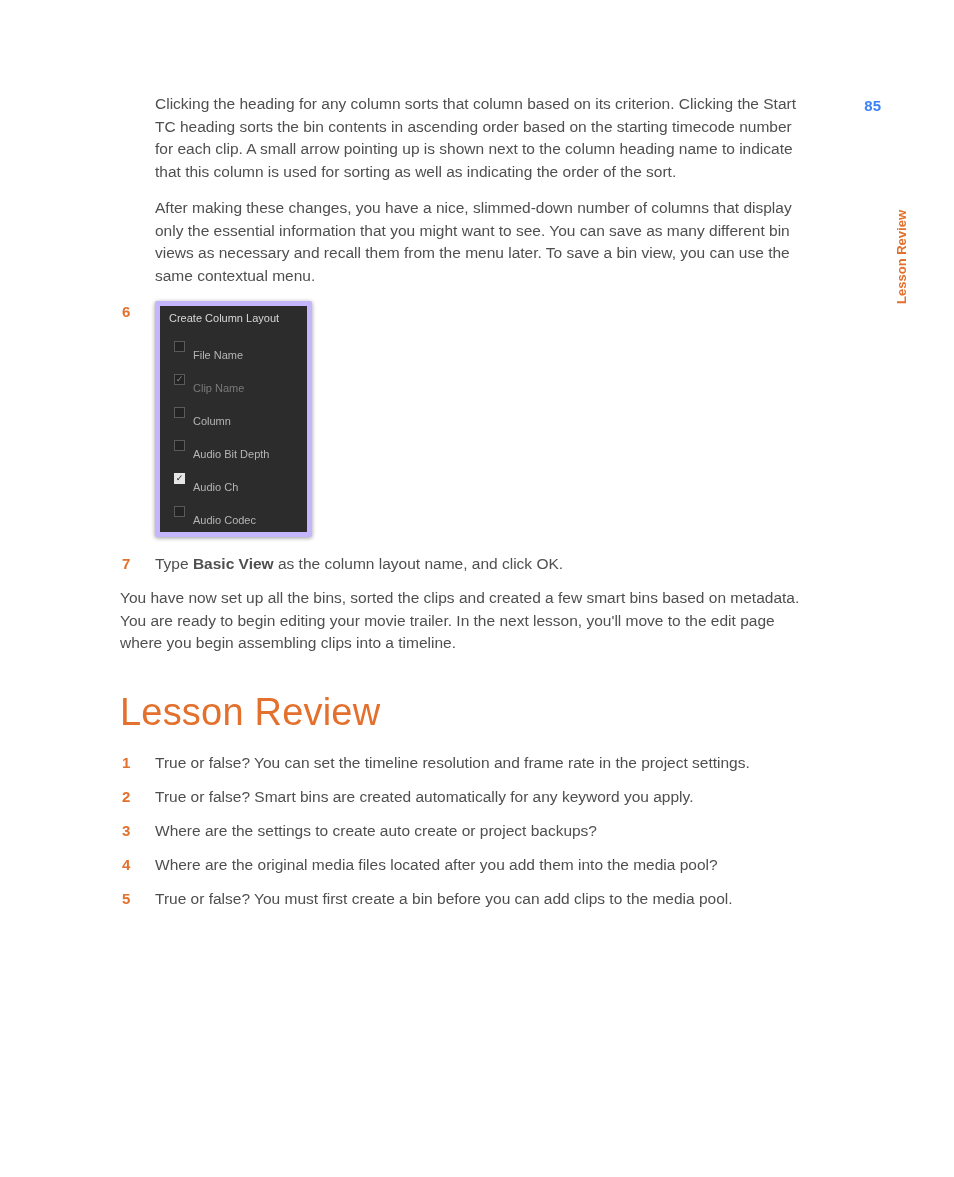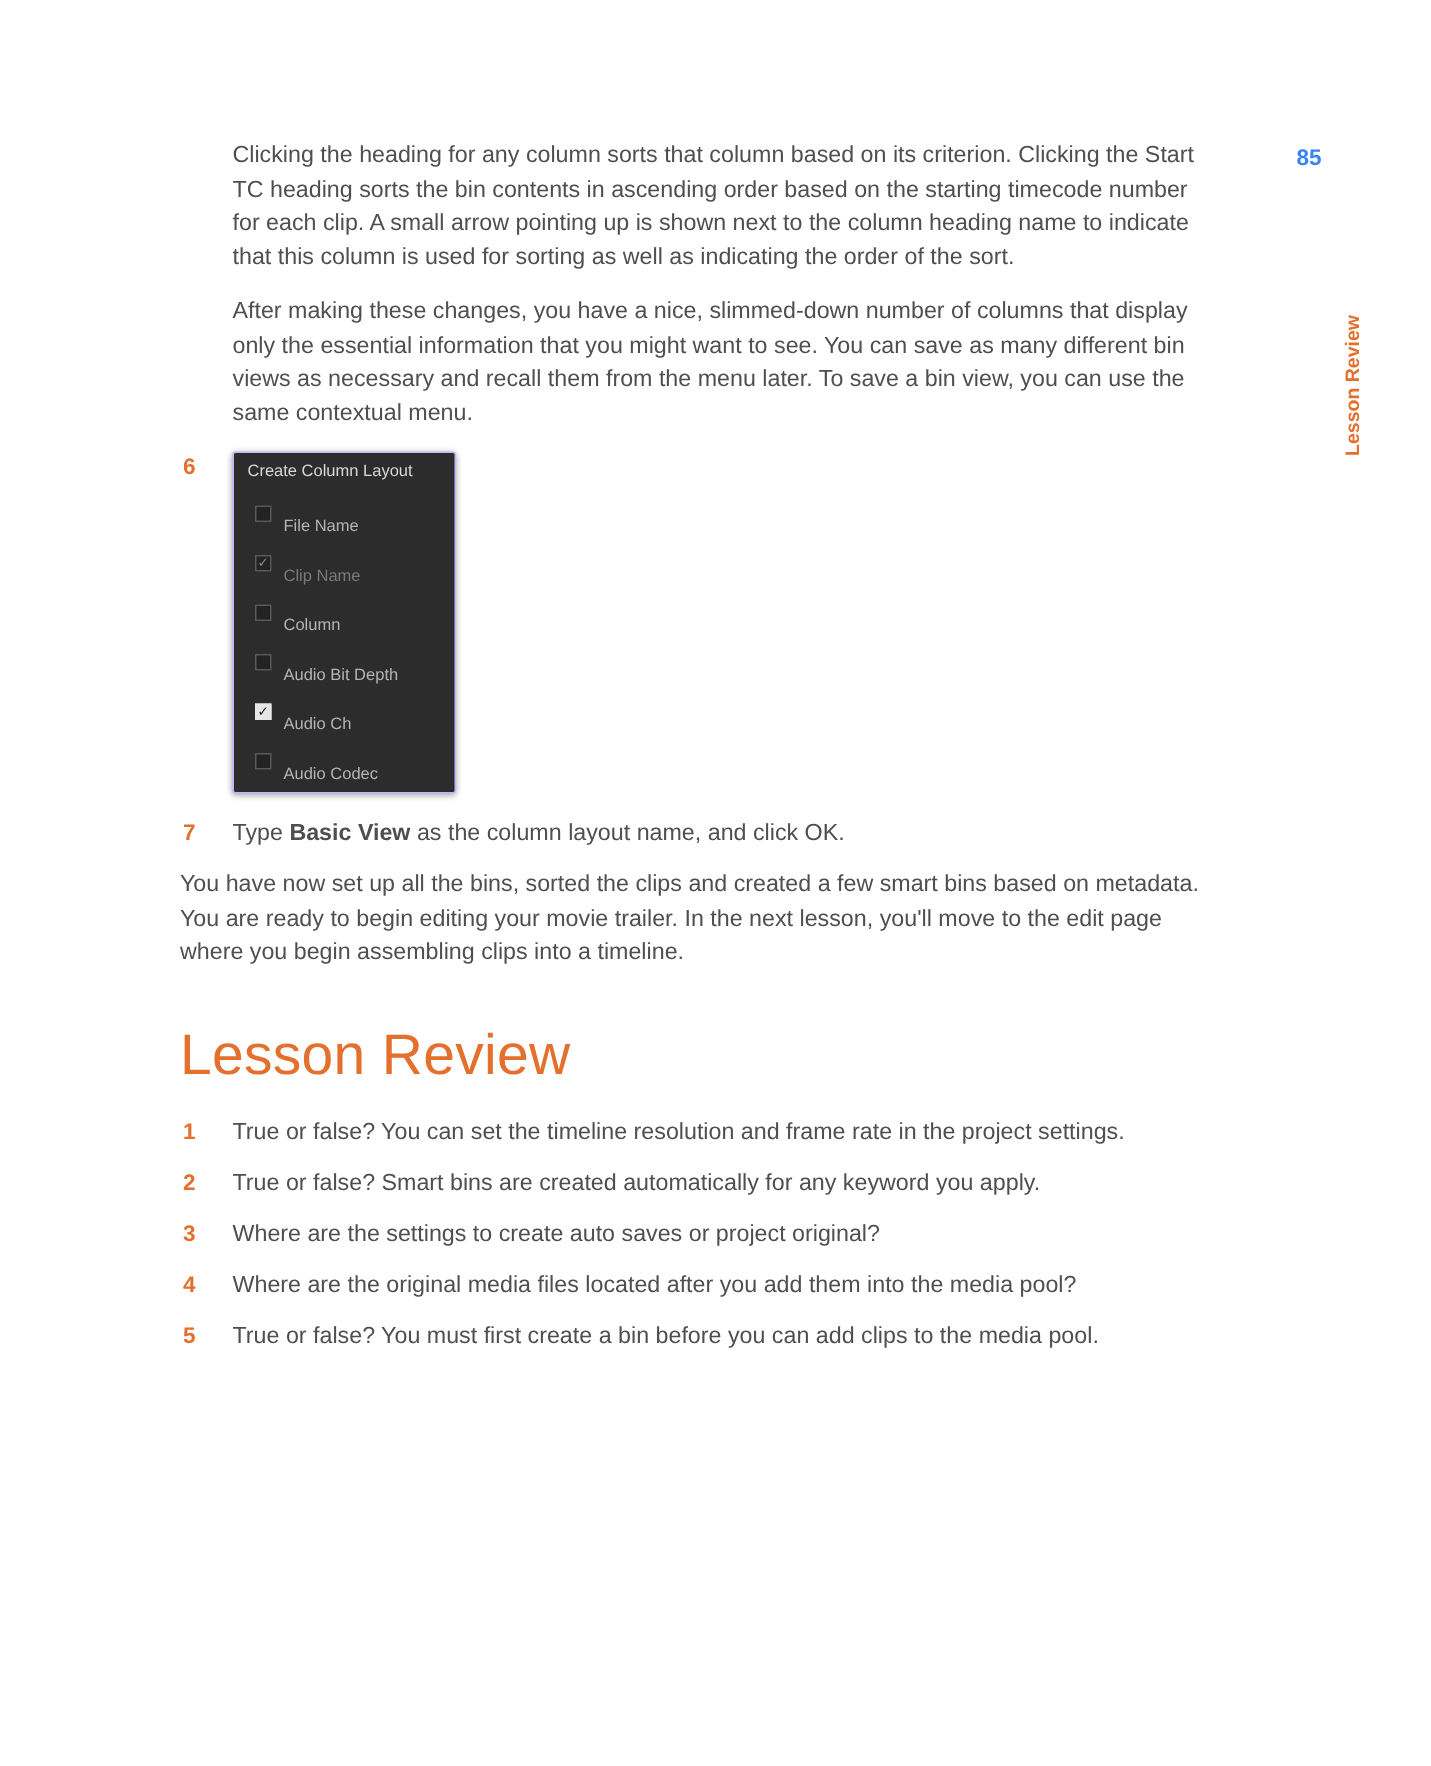--- a/index.html
+++ b/index.html
@@ -90,21 +90,21 @@
     color: #e3702d;
     font-weight: 700;
     font-size: 15px;
   }
 
   
   .ctx-menu {
     margin: 6px 0 16px 35px;
     width: 147px;
     background: #2c2c2c;
-    border: 1px solid #c4b5fd;
+    border: 5px solid #c4b5fd;
     border-radius: 2px;
     font-size: 11px;
     color: #b5b5b5;
     box-shadow: 0 1px 4px rgba(0,0,0,0.4);
     padding-bottom: 4px;
   }
   .ctx-header {
     padding: 6px 9px 6px 9px;
     color: #d8d8d8;
     font-size: 11px;
@@ -190,19 +190,19 @@
       <span>Type </span><span class="bold">Basic View</span><span> as the column layout name, and click OK.</span>
     </div>
 
     <p class="para-root">You have now set up all the bins, sorted the clips and created a few smart bins based on metadata. You are ready to begin editing your movie trailer. In the next lesson, you'll move to the edit page where you begin assembling clips into a timeline.</p>
 
     <h1 class="heading">Lesson Review</h1>
 
     <div id="review-list">
         <div class="review"><span class="review-num">1</span><span>True or false? You can set the timeline resolution and frame rate in the project settings.</span></div>
         <div class="review"><span class="review-num">2</span><span>True or false? Smart bins are created automatically for any keyword you apply.</span></div>
-        <div class="review"><span class="review-num">3</span><span>Where are the settings to create auto saves or project original?</span></div>
+        <div class="review"><span class="review-num">3</span><span>Where are the settings to create auto create or project backups?</span></div>
         <div class="review"><span class="review-num">4</span><span>Where are the original media files located after you add them into the media pool?</span></div>
         <div class="review"><span class="review-num">5</span><span>True or false? You must first create a bin before you can add clips to the media pool.</span></div>
       </div>
 
   </div>
 </div>
 
 </body></html>

